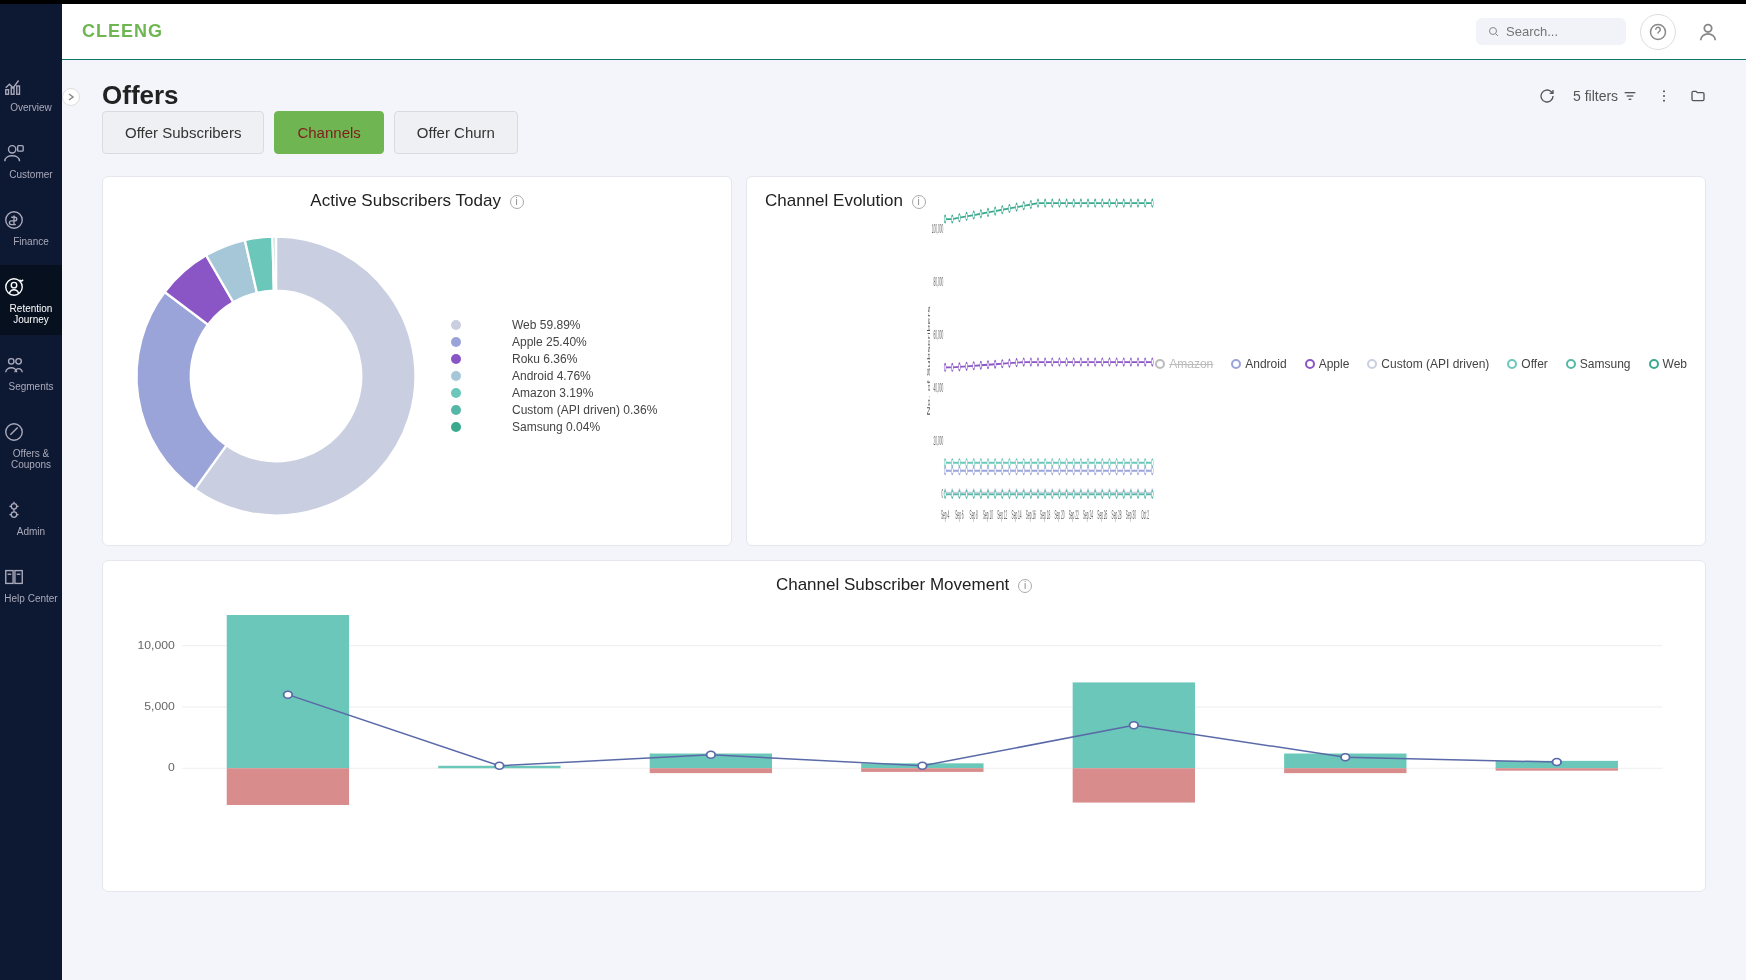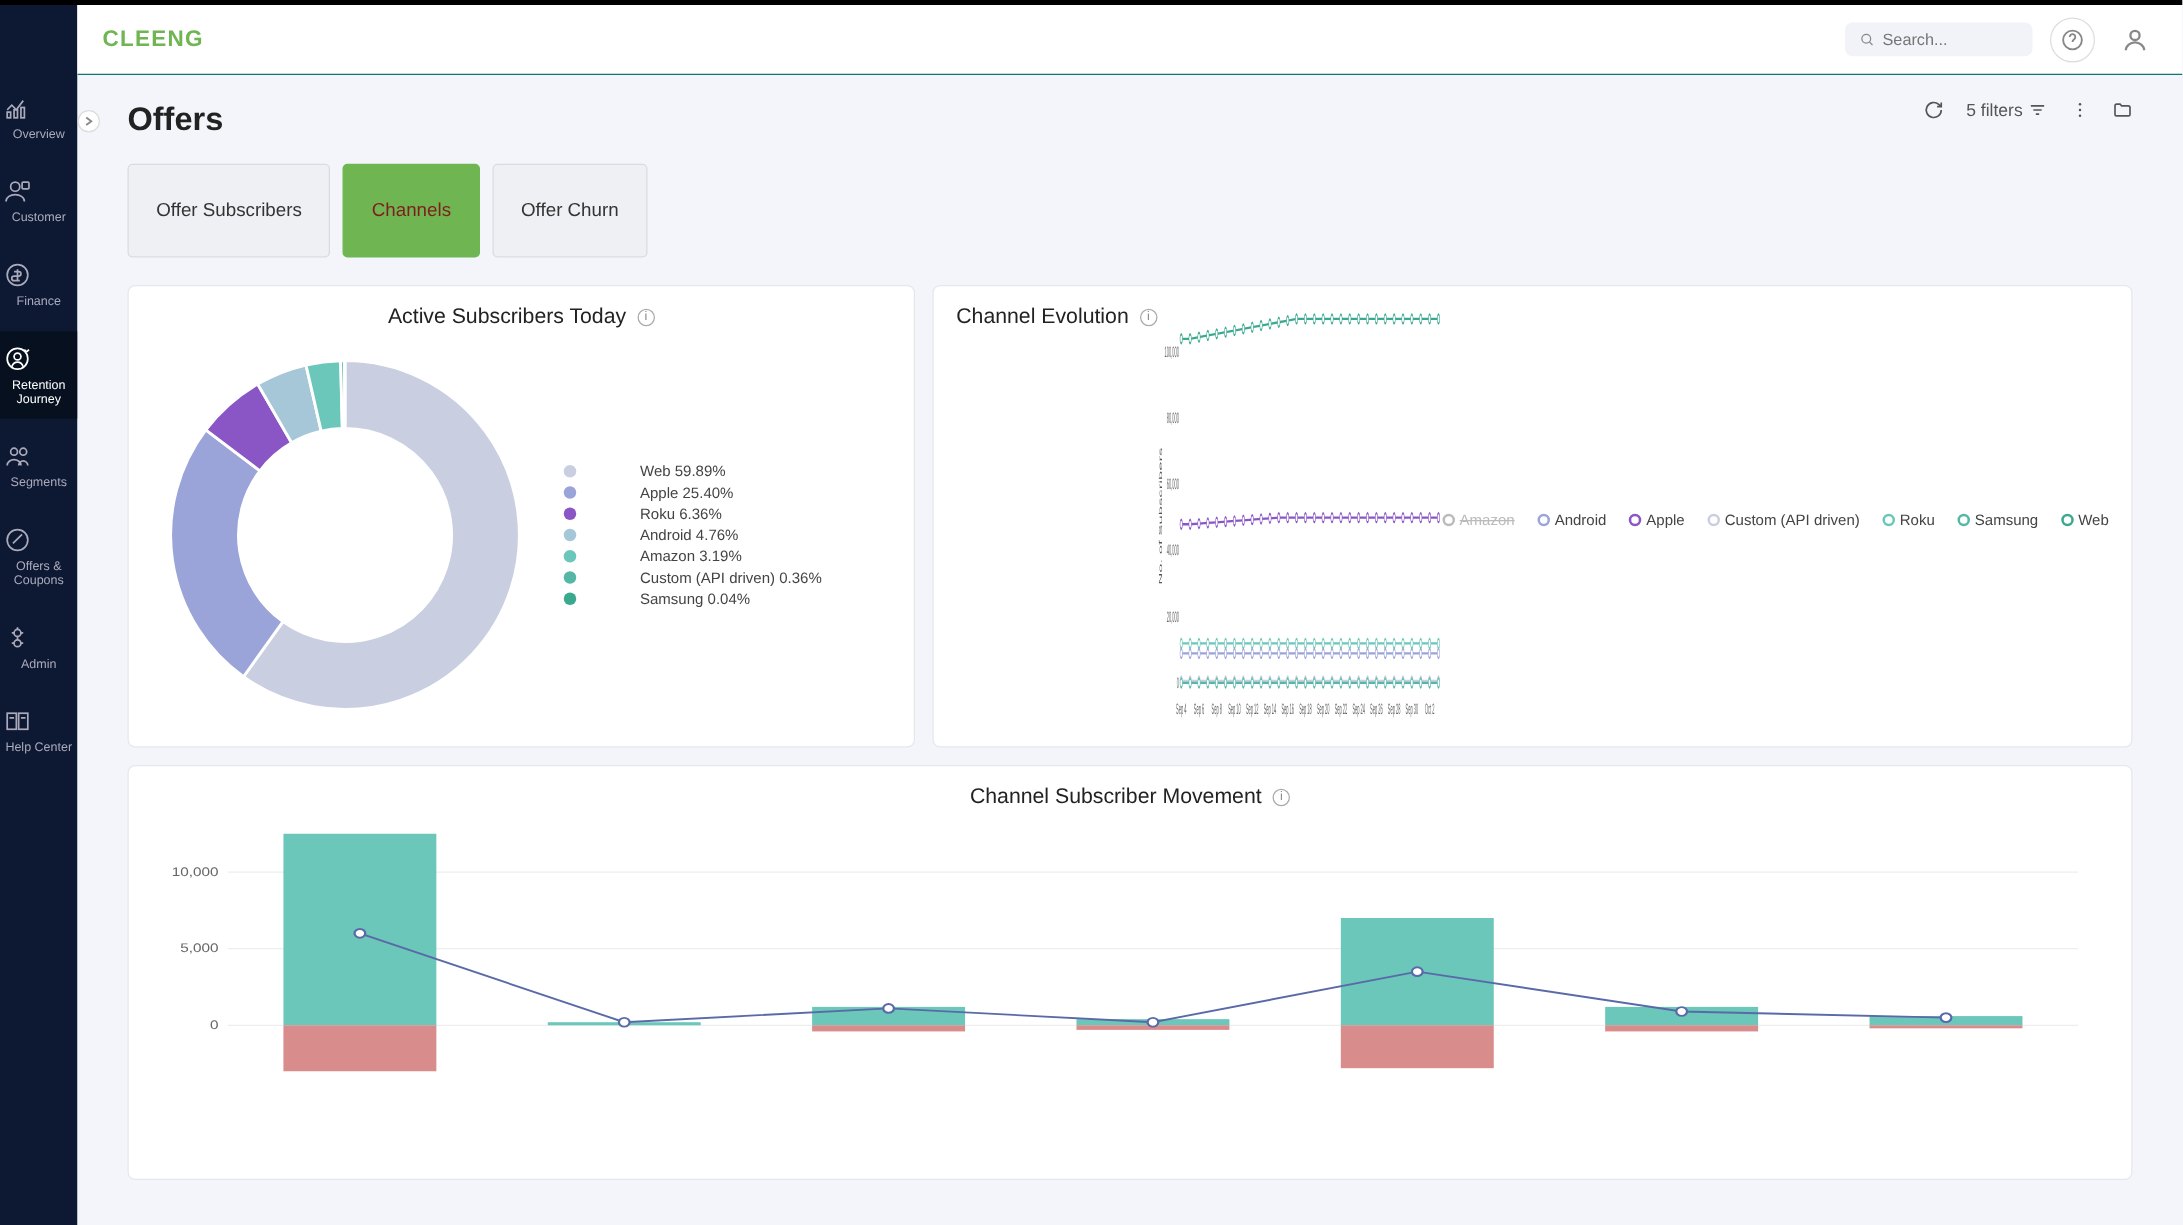--- a/index.html
+++ b/index.html
@@ -12,27 +12,27 @@
 .sidebar-item .icon svg { width: 22px; height: 22px; }
 .sidebar-expand { position: absolute; top: 88px; left: 62px; width: 18px; height: 18px; background: #fff; border-radius: 50%; display: flex; align-items: center; justify-content: center; font-size: 10px; color: #888; border: 1px solid #ddd; cursor: pointer; z-index: 5; }
 .main { position: absolute; top: 4px; left: 62px; right: 0; bottom: 0; background: #f4f5fa; }
 .header { height: 56px; background: #fff; border-bottom: 1px solid #0f766e; display: flex; align-items: center; padding: 0 20px; }
 .logo { color: #6fb652; font-weight: 700; font-size: 18px; letter-spacing: 1px; font-family: sans-serif; }
 .header-spacer { flex: 1; }
 .search-box { display: flex; align-items: center; background: #f2f3f8; border-radius: 6px; padding: 6px 12px; width: 150px; }
 .search-box input { border: none; background: transparent; outline: none; font-size: 13px; margin-left: 6px; width: 100%; }
 .header-icon { width: 36px; height: 36px; border-radius: 50%; border: 1px solid #ddd; background: #fff; display: flex; align-items: center; justify-content: center; margin-left: 14px; color: #888; cursor: pointer; }
 .content { padding: 20px 40px; }
-.page-title-row { display: flex; align-items: flex-start; margin-bottom: 20px; }
+.page-title-row { display: flex; align-items: center; }
 .page-title { font-size: 26px; font-weight: 600; color: #222; }
 .title-spacer { flex: 1; }
 .title-action { margin-left: 18px; color: #555; font-size: 14px; display: flex; align-items: center; cursor: pointer; }
 .title-action svg { width: 16px; height: 16px; }
 .tabs { display: flex; gap: 10px; margin-bottom: 22px; }
-.tab { padding: 28px 22px; background: #eef0f4; border-radius: 4px; font-size: 15px; color: #333; cursor: pointer; border: 1px solid #d8dbe3; }
+.tab { padding: 12px 22px; background: #eef0f4; border-radius: 4px; font-size: 15px; color: #333; cursor: pointer; border: 1px solid #d8dbe3; }
 .tab.active { background: #6fb652; color: #7f1d1d; border-color: #6fb652; font-weight: 400; }
 .cards-row { display: flex; gap: 14px; margin-bottom: 14px; }
 .card { background: #fff; border: 1px solid #e5e7ee; border-radius: 6px; padding: 14px 18px; }
 .card-title { text-align: center; font-size: 17px; font-weight: 500; color: #222; margin-bottom: 10px; }
 .info-icon { display: inline-flex; width: 14px; height: 14px; border: 1px solid #aaa; border-radius: 50%; align-items: center; justify-content: center; font-size: 10px; color: #888; margin-left: 4px; vertical-align: middle; }
 .donut-card { width: 630px; height: 370px; display: flex; flex-direction: column; }
 .donut-body { flex: 1; display: flex; align-items: center; }
 .donut-svg { width: 310px; height: 310px; }
 .donut-legend { margin-left: 20px; font-size: 12px; color: #444; }
 .donut-legend div { display: flex; align-items: center; margin: 3px 0; gap: 43px; }
@@ -476,21 +476,21 @@
             <div>
               <span class="marker" style="border-color:#8a56c6"></span>
               <span class="">Apple</span>
             </div>
             <div>
               <span class="marker" style="border-color:#c9cee0"></span>
               <span class="">Custom (API driven)</span>
             </div>
             <div>
               <span class="marker" style="border-color:#6bc7b9"></span>
-              <span class="">Roku</span>
+              <span class="">Offer</span>
             </div>
             <div>
               <span class="marker" style="border-color:#55b8a6"></span>
               <span class="">Samsung</span>
             </div>
             <div>
               <span class="marker" style="border-color:#3aa98e"></span>
               <span class="">Web</span>
             </div>
           </div>

